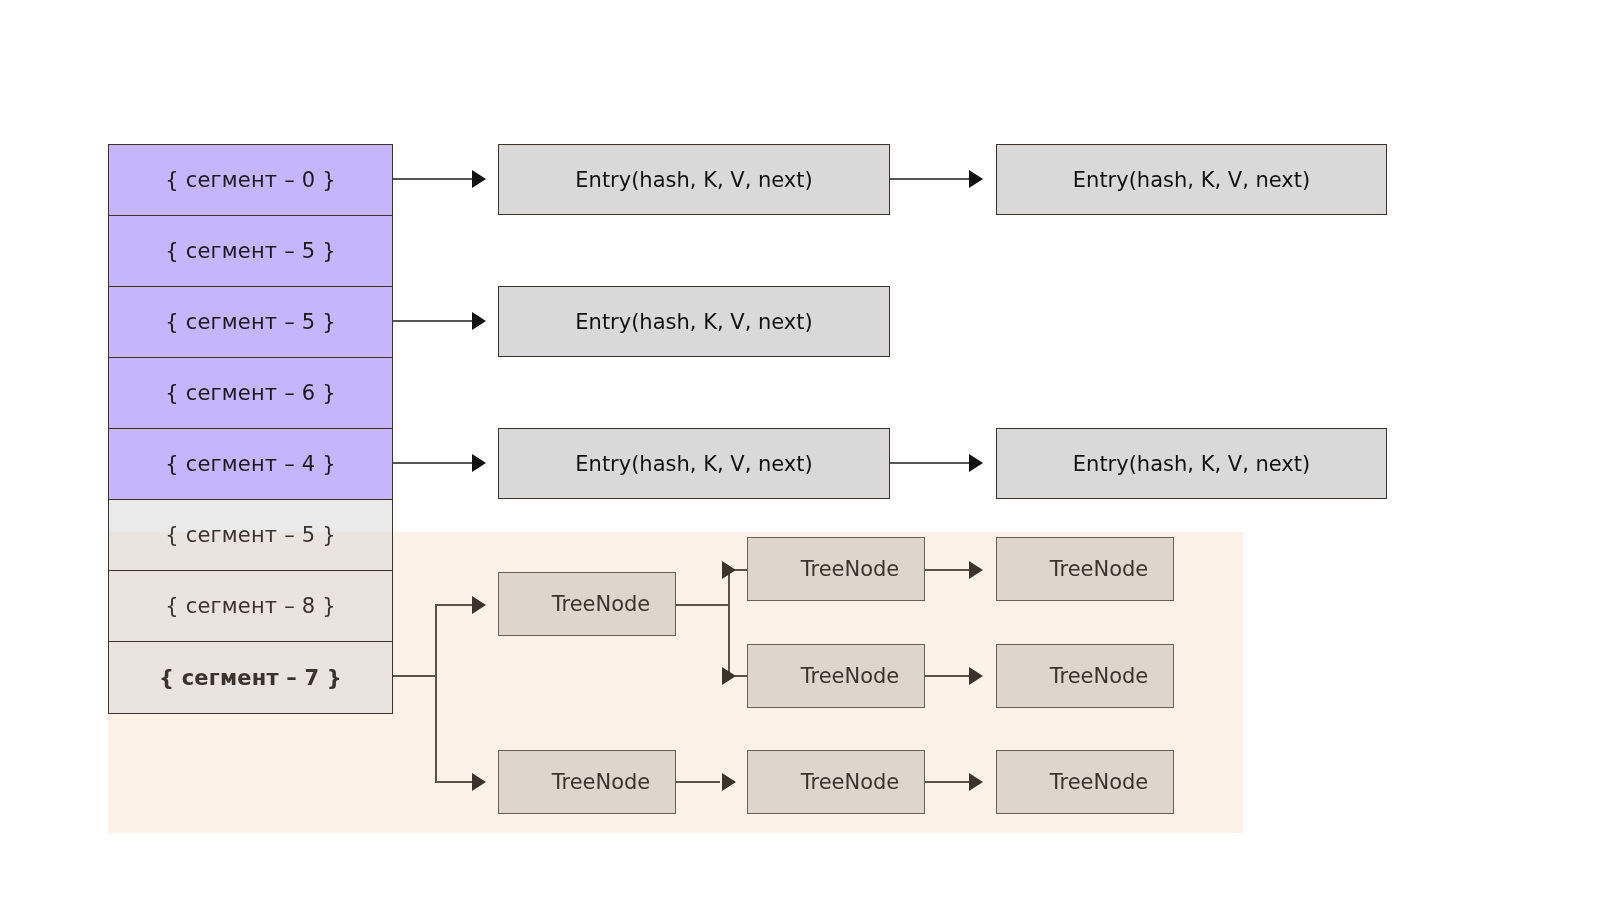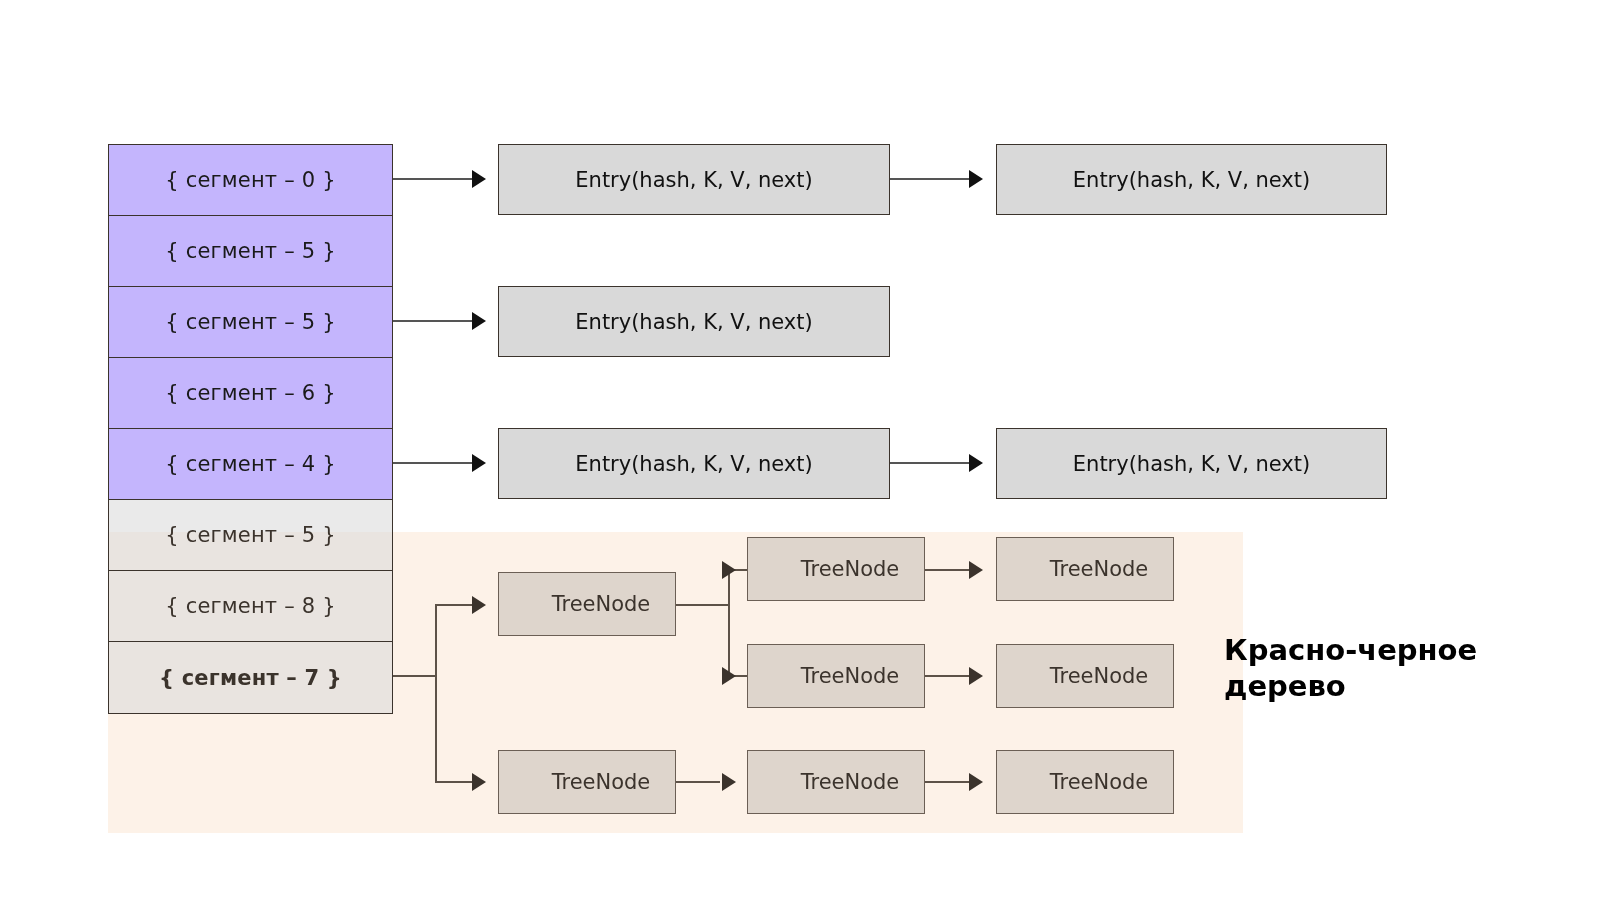--- a/index.html
+++ b/index.html
@@ -234,15 +234,14 @@
     <span>TreeNode</span>
   </div>
 
   <div class="conn dark h" style="left:925px; top:781px; width:44px;"></div>
   <div class="arrow dark" style="left:969px; top:773px;"></div>
 
   <div class="node treenode" style="left:996px; top:750px;">
     <span>TreeNode</span>
   </div>
 
-  <div class="caption">Красно-черное дерево</div>
 
 </div>
 
 </body></html>

